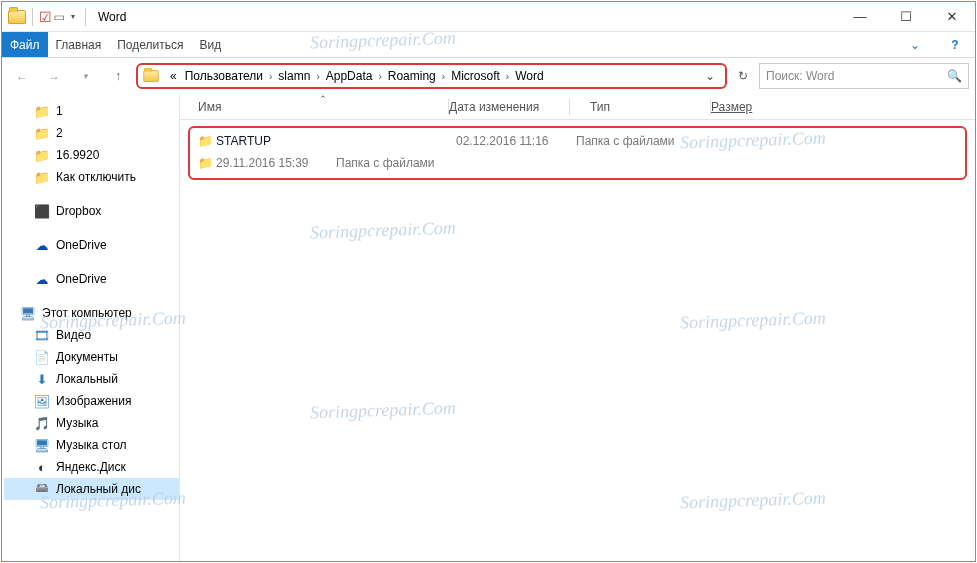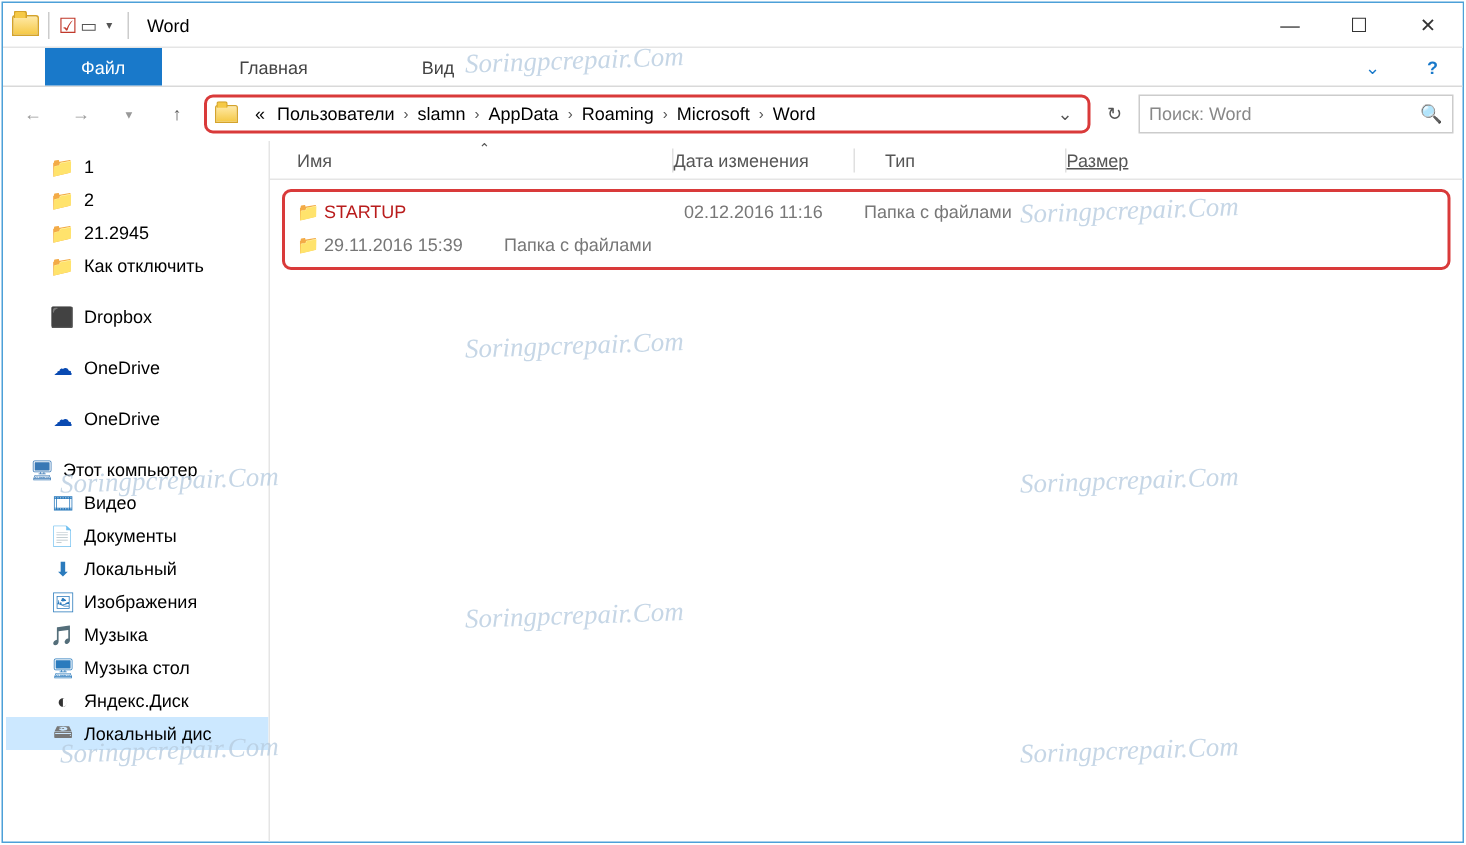--- a/index.html
+++ b/index.html
@@ -13,21 +13,21 @@
   .folder-icon:before { content:""; position:absolute; top:-4px; left:0; width:7px; height:4px; background:#f5c946; border:1px solid #d4a32a; border-bottom:none; border-radius:2px 2px 0 0;}
   .qat-sep { width:1px; height:18px; background:#ccc; margin:0 4px;}
   .check { color:#c0392b; font-size:14px;}
   .down-caret { color:#555; font-size:8px; padding:0 4px;}
   .titlebar .title { padding-left: 8px; color:#000; }
   .winbtns { margin-left:auto; display:flex; }
   .winbtn { width:46px; height:30px; display:flex; align-items:center; justify-content:center; color:#333; font-size:13px;}
 
   
   .ribbon { height:26px; display:flex; align-items:stretch; border-bottom:1px solid #d9d9d9;}
-  .ribbon-tab { padding:0 24px; display:flex; align-items:center; color:#444;margin-left:28px;}
+  .ribbon-tab { padding:0 8px; display:flex; align-items:center; color:#444;}
   .ribbon-tab.file { background:#1979ca; color:#fff;}
   .ribbon .spacer{flex:1;}
   .ribbon-help{width:40px;display:flex;align-items:center;justify-content:center;color:#1979ca;}
 
   
   .navrow { height:36px; display:flex; align-items:center; padding:4px 6px; gap:4px;}
   .navbtn { width:28px; height:28px; display:flex; align-items:center; justify-content:center; color:#999; border-radius:3px;}
   .navbtn.enabled{color:#555;}
   .addr { flex:1; height:26px; border:2.5px solid #d93a3a; border-radius:6px; display:flex; align-items:center; padding:0 4px; position:relative;}
   .addr .folder-icon{margin-right:6px; transform:scale(0.85);}
@@ -69,21 +69,21 @@
   .colhdr .c-name .sort{position:absolute; left:50%; top:-6px; transform:translateX(-50%); font-size:9px; color:#555;}
   .colhdr .c-date{width:120px;}
   .colhdr .c-type{width:120px;margin-left:20px;}
   .colhdr .c-size{width:80px;text-decoration:underline;}
   .colhdr .sep{width:1px;height:16px;background:#e0e0e0;}
   
   .filelist { flex:1; padding:6px 8px;}
   .file-outline{border:2.5px solid #d93a3a; border-radius:6px; padding:2px 8px 4px 8px;}
   .file-row { height:22px; display:flex; align-items:center;}
   .file-row .ico{width:18px;color:#e8b838;}
-  .file-row .fname{width:240px; color:#b91c1c;}
+  .file-row .fname{width:240px; color:#0f172a;}
   .file-row .fdate{width:120px; color:#777;}
   .file-row .ftype{width:140px; color:#777;}
   
   
   .status { height:24px; border-top:1px solid #e5e5e5; display:flex; align-items:center; padding:0 8px; color:#555;}
   .status .viewbtns{margin-left:auto; display:flex; gap:2px;}
   .vbtn{width:22px;height:18px;border:1px solid #d0d0d0;display:flex;align-items:center;justify-content:center;}
   .vbtn.active{background:#cce8ff;border-color:#7ab8e8;}
   
   
@@ -107,20 +107,21 @@
     <div class="winbtns">
       <div class="winbtn">—</div>
       <div class="winbtn">☐</div>
       <div class="winbtn close">✕</div>
     </div>
   </div>
 
   <div class="ribbon">
     <div class="ribbon-tab file">Файл</div>
     <div class="ribbon-tab">Главная</div>
+    <div class="ribbon-tab">Поделиться</div>
     <div class="ribbon-tab">Вид</div>
     <div class="spacer"></div>
     <div class="ribbon-help">⌄</div>
     <div class="ribbon-help" style="color:#1979ca;font-weight:bold;">?</div>
   </div>
 
   <div class="navrow">
     <div class="navbtn">←</div>
     <div class="navbtn">→</div>
     <div class="navbtn" style="font-size:9px;">▾</div>
@@ -153,21 +154,21 @@
       <div class="nav-item">
           <span class="ico ico-folder">📁</span>
           <span>1</span>
         </div>
       <div class="nav-item">
           <span class="ico ico-folder">📁</span>
           <span>2</span>
         </div>
       <div class="nav-item">
           <span class="ico ico-folder">📁</span>
-          <span>21.2945</span>
+          <span>16.9920</span>
         </div>
       <div class="nav-item">
           <span class="ico ico-folder">📁</span>
           <span>Как отключить</span>
         </div>
       <div class="nav-group-gap"></div>
       <div class="nav-item">
           <span class="ico ico-dropbox">⬛</span>
           <span>Dropbox</span>
         </div>

